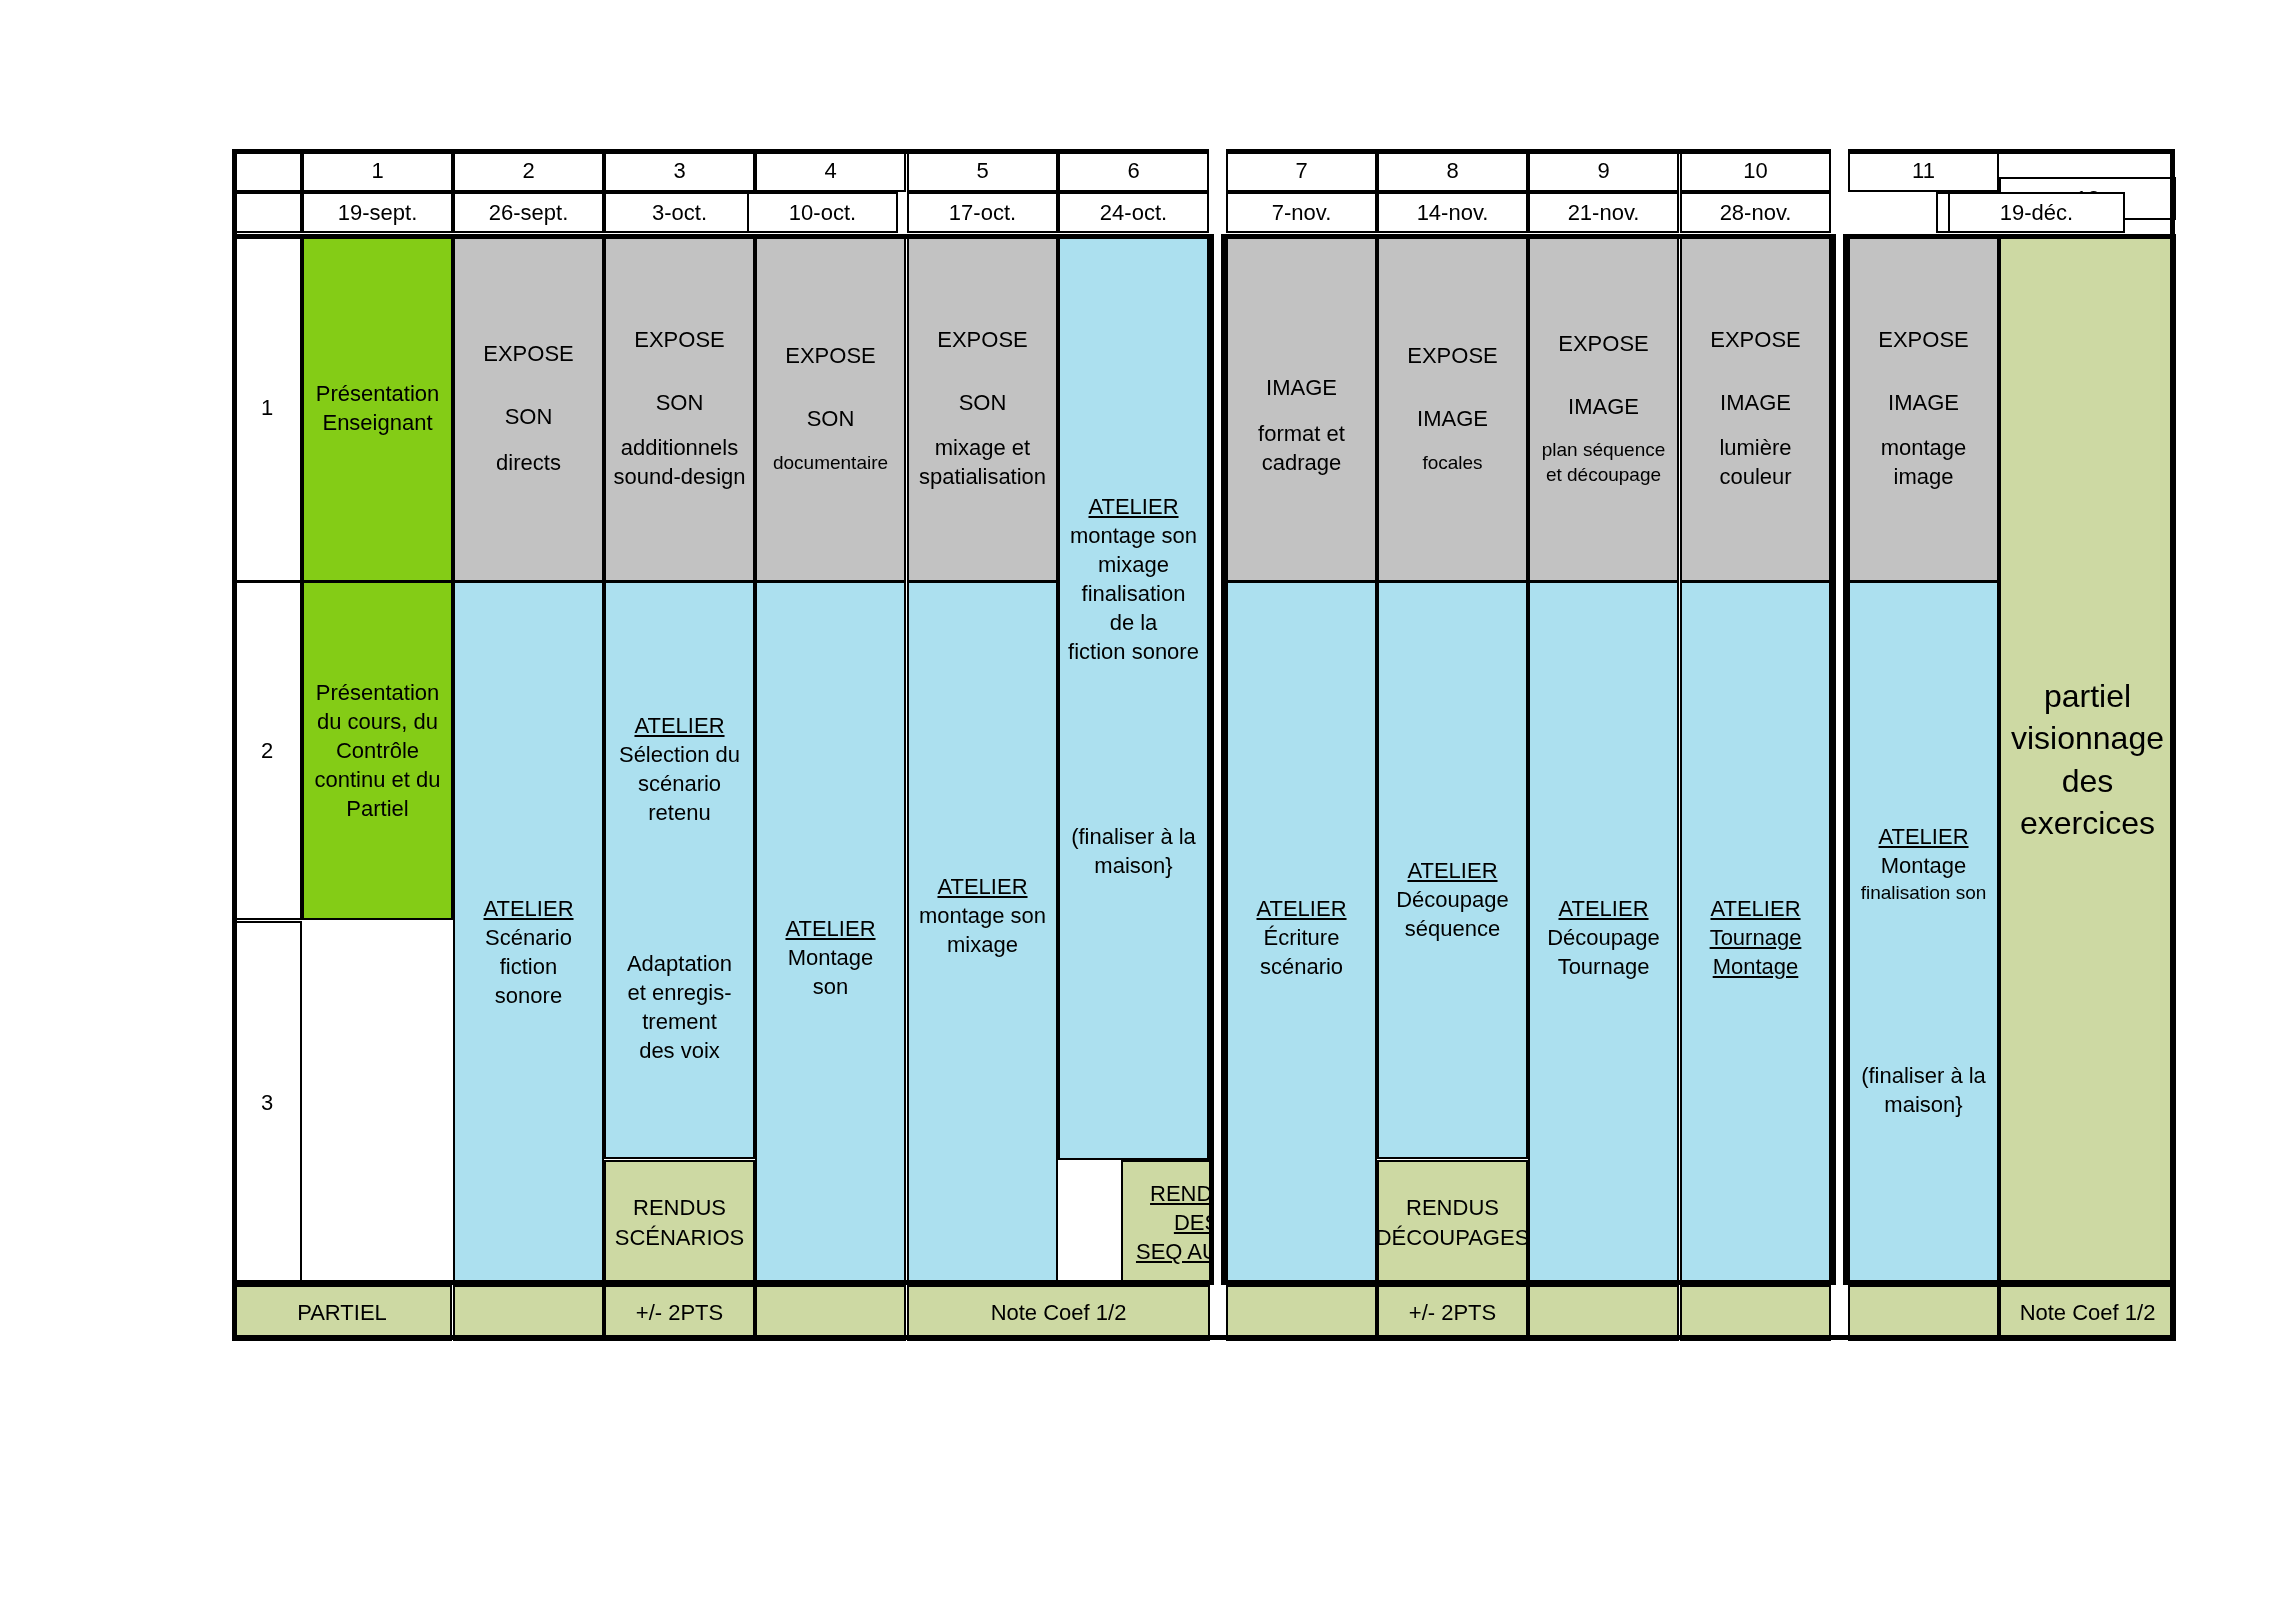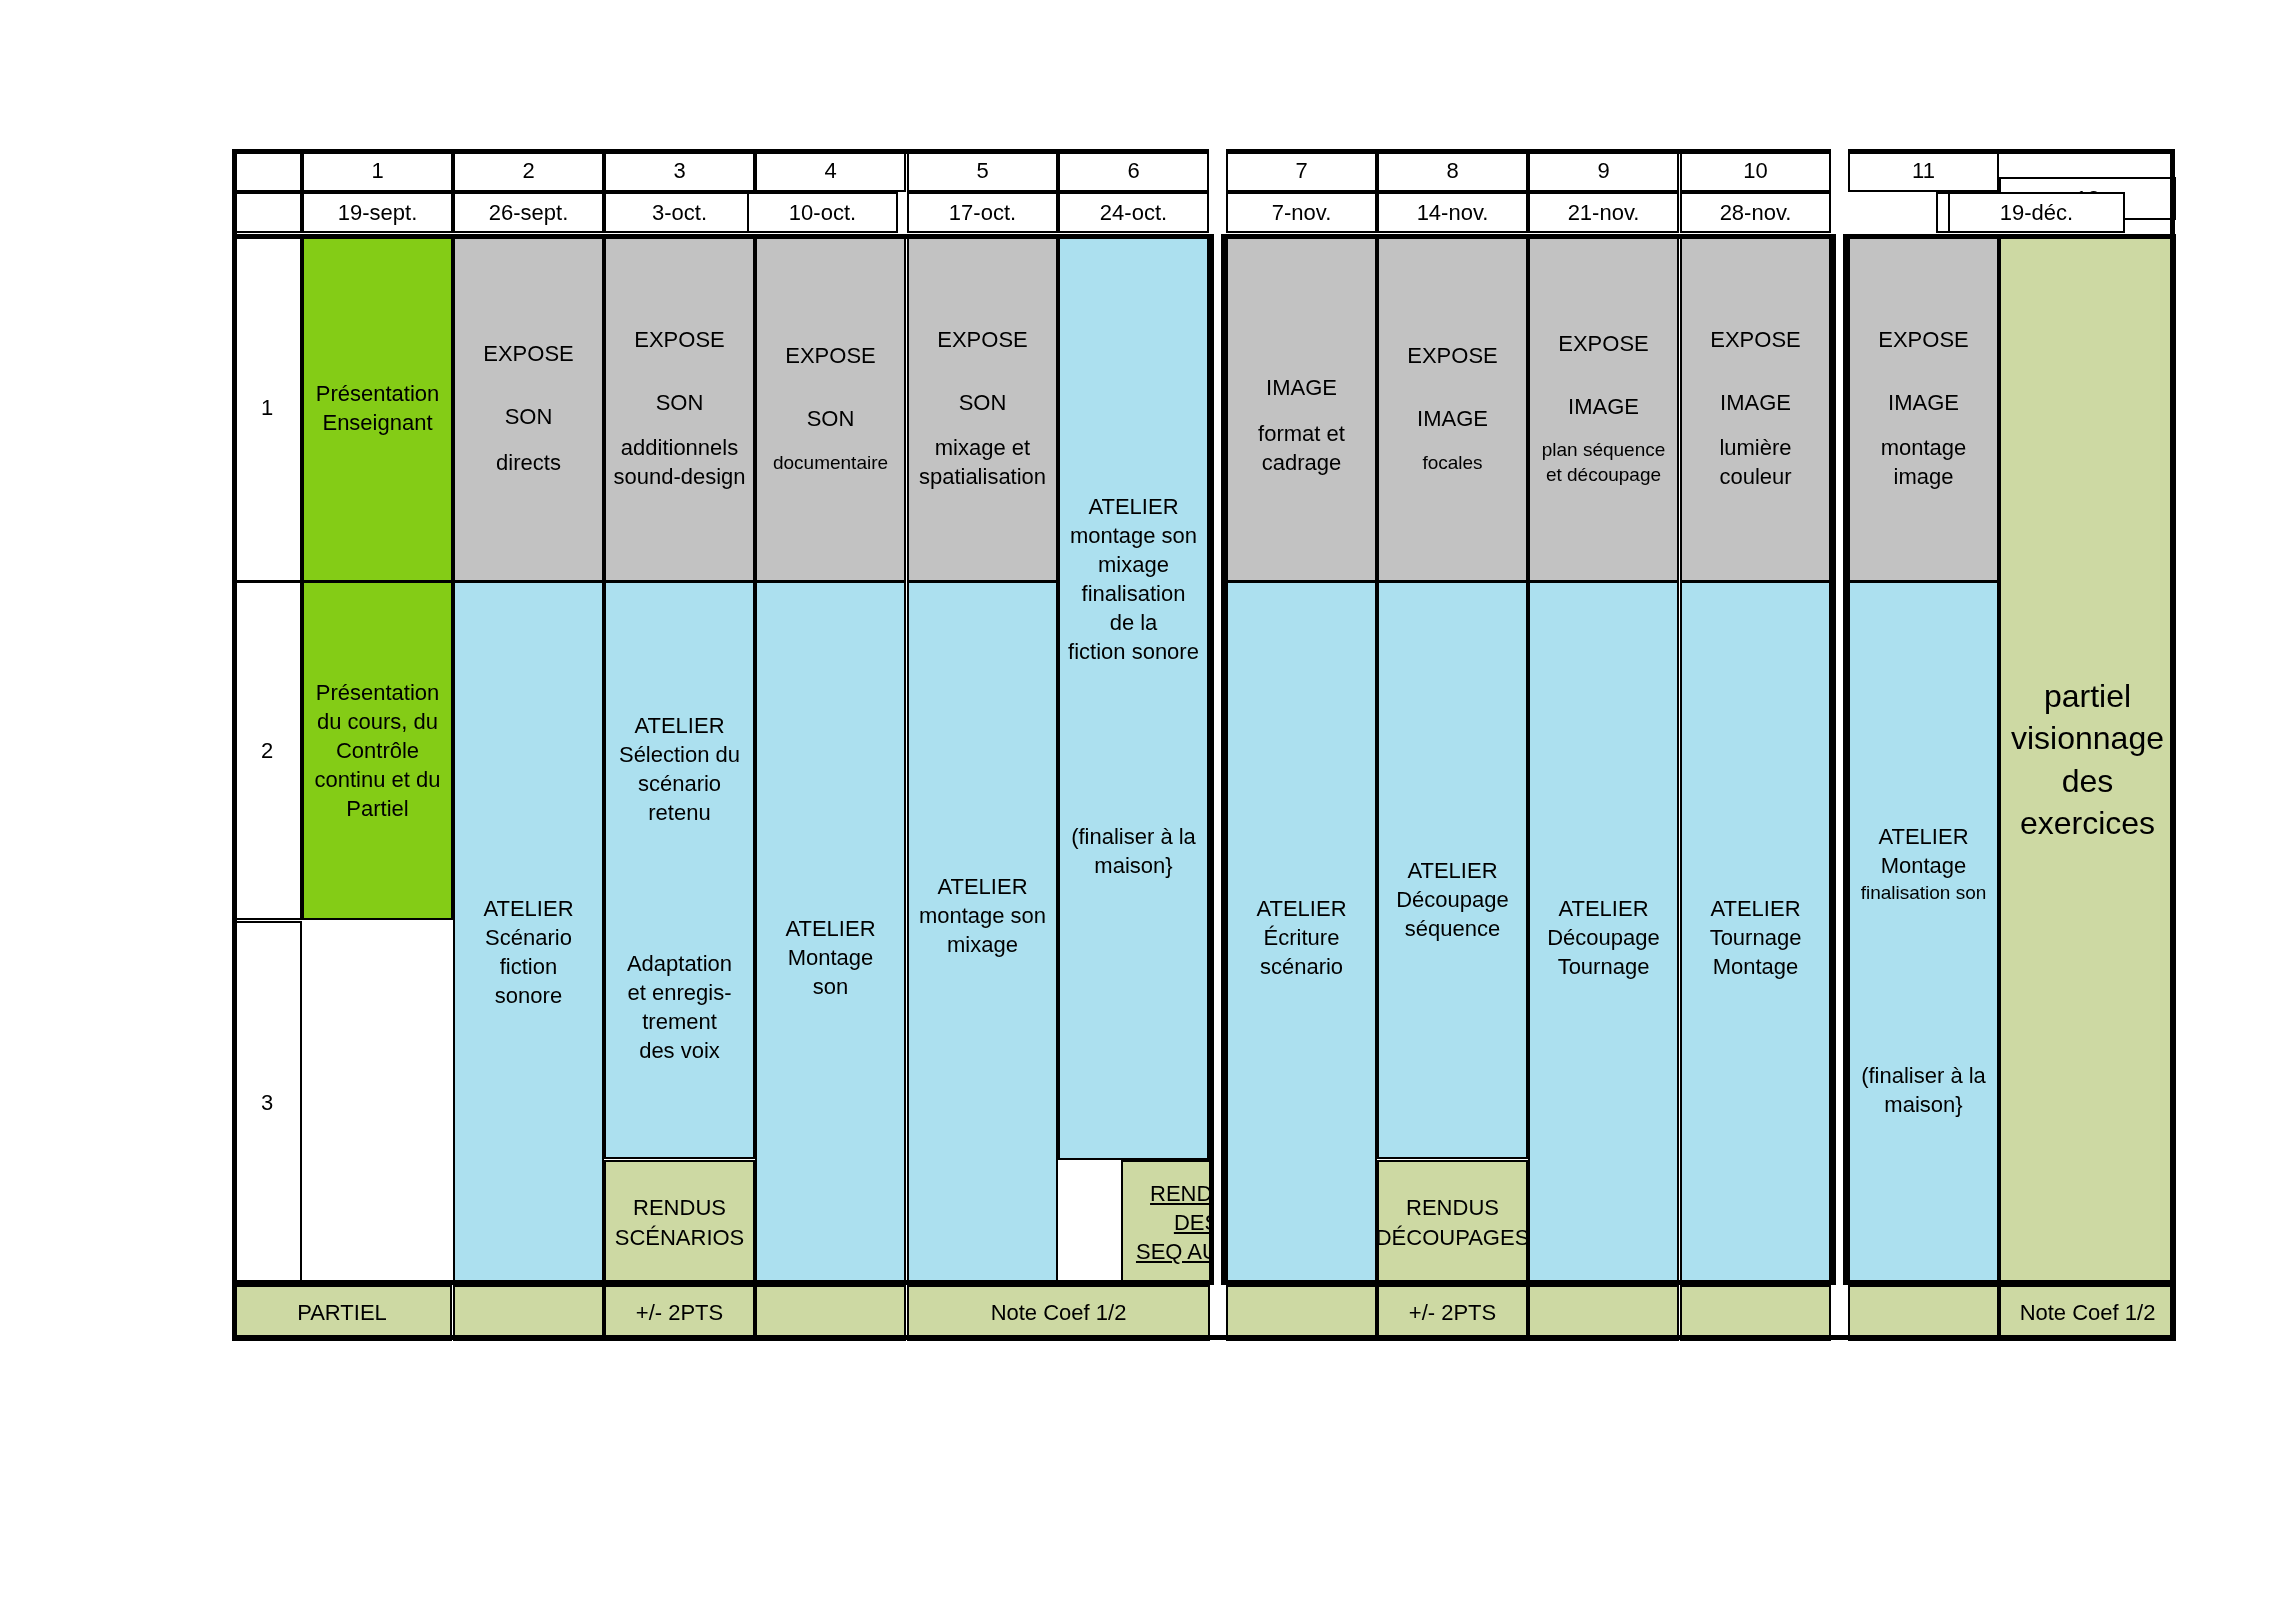--- a/index.html
+++ b/index.html
@@ -8,21 +8,21 @@
 
   
   .cell{position:absolute;box-sizing:border-box;display:flex;flex-direction:column;
         align-items:center;justify-content:center;text-align:center;
         font-size:22px;line-height:1.32;overflow:hidden;}
   .gray{background:#c2c2c2;border:2.2px solid #000;}
   .blue{background:#ace0ef;border:2.2px solid #000;}
   .green{background:#cdd9a3;border:2.2px solid #000;}
   .lgray{background:#84cc16;border:2.2px solid #000;}
   .white{background:#ffffff;border:2.2px solid #000;}
-  .u{}
+  .u{text-decoration:underline;}
   .sm{font-size:19px;}
   .big{font-size:32px;}
   .p{margin:0;padding:0 3.3px;}
   .gap{height:16.7px;}
   .gap2{height:34px;}
   .gap3{height:61px;}
 </style>
 </head>
 <body>
 

